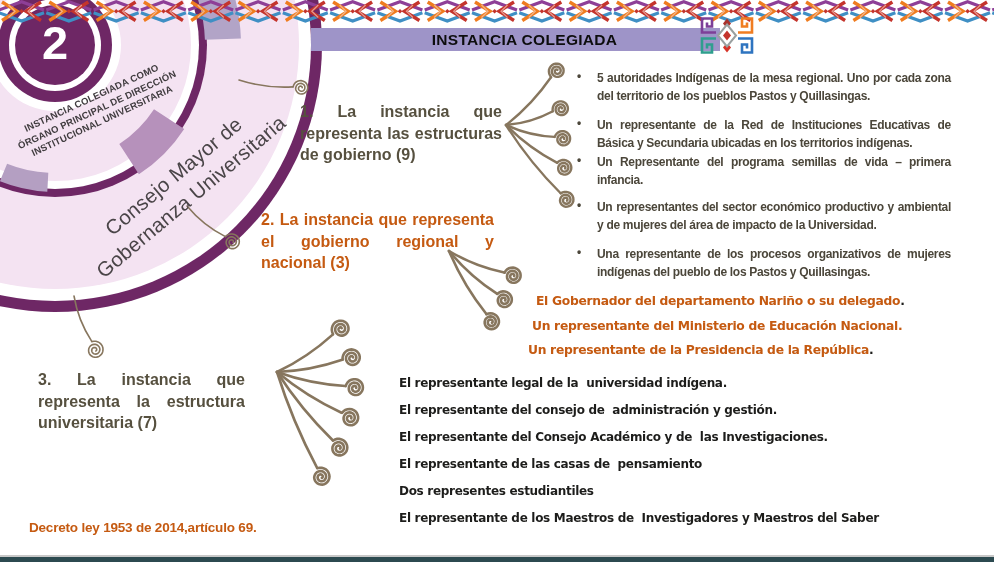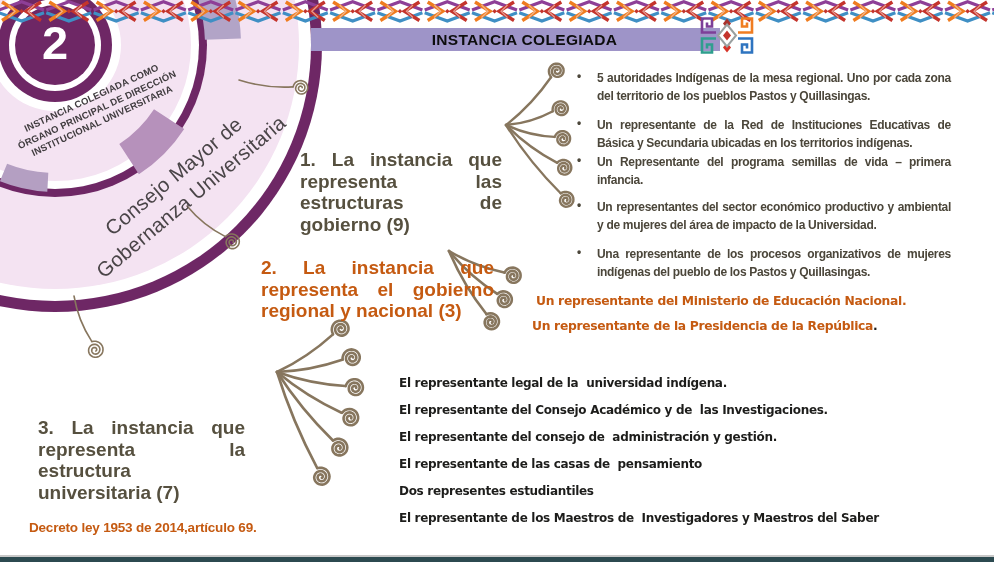--- a/index.html
+++ b/index.html
@@ -27,22 +27,22 @@
   .title-bar{
     position:absolute; left:311px; top:28px; width:391px; height:23px; z-index:4;
     background:#9e94c8; display:flex; align-items:center; justify-content:center;
     font-size:15.5px; font-weight:700; letter-spacing:.3px; color:#0d0d0d;padding-left:18px;
   }
   .logo{position:absolute; left:700px; top:16px; z-index:4; display:flex; align-items:flex-start;}
   .logo-text{margin-left:7px; color:#44494c; font-weight:700; line-height:1;}
   .logo-line1{font-size:15.5px; letter-spacing:-.2px;}
   .logo-line2{font-size:20.5px; letter-spacing:-.2px; margin-top:2px;}
 
-  .item{position:absolute; z-index:4; font-weight:700; font-size:19px; line-height:21.5px;
-        color:#56503f; text-align:justify; text-align-last:left;margin-top:48px;}
+  .item{position:absolute; z-index:4; font-weight:700; font-size:16px; line-height:21.5px;
+        color:#56503f; text-align:justify; text-align-last:left;}
   .item-1{left:300px; top:101px; width:202px;}
   .item-2{left:261px; top:209px; width:233px; color:#c55a11;}
   .item-3{left:38px;  top:369px; width:207px;}
 
   .bullets{position:absolute; left:577px; top:69px; width:374px; z-index:4;}
   .bullet-row{display:flex; margin-bottom:11px;}
   .bullet-row:nth-child(2){margin-bottom:1px;}
   .bullet-row:nth-child(3){margin-bottom:9px;}
   .bullet-marker{width:20px; flex:0 0 20px; font-size:12px; color:#4b463a; font-weight:700;}
   .bullet-text{flex:1; font-size:12px; font-weight:700; letter-spacing:-.3px; line-height:18px;
@@ -181,28 +181,29 @@
       <span class="bullet-marker">•</span>
       <div class="bullet-text">Un representantes del sector económico productivo y ambiental y de mujeres  del área de impacto de la Universidad.</div>
     </div>
     <div class="bullet-row">
       <span class="bullet-marker">•</span>
       <div class="bullet-text">Una representante de los procesos organizativos de mujeres indígenas del  pueblo de los Pastos y Quillasingas.</div>
     </div>
   </div>
 
   <div class="gov-list">
+    <div class="gov-row"><span>El Gobernador del departamento Nariño o su delegado</span><span class="dot">.</span></div>
     <div class="gov-row"><span>Un representante del Ministerio de Educación Nacional.</span><span class="dot"></span></div>
     <div class="gov-row"><span>Un representante de la Presidencia de la República</span><span class="dot">.</span></div>
   </div>
 
   <div class="uni-list">
     <div class="uni-row">El representante legal de la  universidad indígena.</div>
+    <div class="uni-row">El representante del consejo de  administración y gestión.</div>
     <div class="uni-row">El representante del Consejo Académico y de  las Investigaciones.</div>
-    <div class="uni-row">El representante del consejo de  administración y gestión.</div>
     <div class="uni-row">El representante de las casas de  pensamiento</div>
     <div class="uni-row">Dos representes estudiantiles</div>
     <div class="uni-row">El representante de los Maestros de  Investigadores y Maestros del Saber</div>
   </div>
 
   <div class="decree">Decreto ley 1953 de 2014,artículo 69.</div>
 
   <svg id="border-svg" width="994" height="23">
       <polyline points="-1,10 21.6,1.8 44,10" fill="none" stroke="#8e3f97" stroke-width="3.2"></polyline>
       <polyline points="-1,12.8 21.6,21 44,12.8" fill="none" stroke="#3f8fc4" stroke-width="3.2"></polyline>

